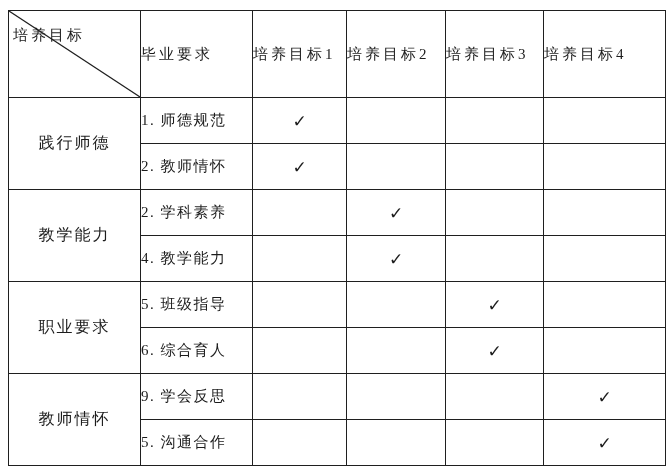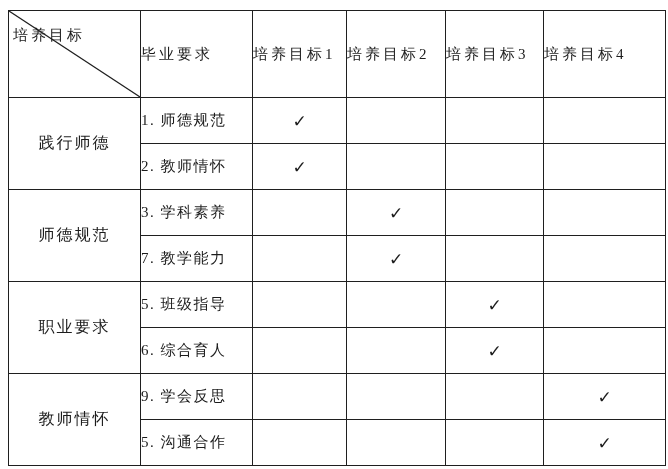--- a/index.html
+++ b/index.html
@@ -122,29 +122,29 @@
     </tr>
     <tr class="data-row">
       <td class="req">2. 教师情怀</td>
       <td class="chk">✓</td>
       <td class="chk"></td>
       <td class="chk"></td>
       <td class="chk"></td>
     </tr>
 
     <tr class="data-row">
-      <td class="group" rowspan="2">师德规范</td>
-      <td class="req">3. 学科素养</td>
+      <td class="group" rowspan="2">教学能力</td>
+      <td class="req">2. 学科素养</td>
       <td class="chk"></td>
       <td class="chk">✓</td>
       <td class="chk"></td>
       <td class="chk"></td>
     </tr>
     <tr class="data-row">
-      <td class="req">7. 教学能力</td>
+      <td class="req">4. 教学能力</td>
       <td class="chk"></td>
       <td class="chk">✓</td>
       <td class="chk"></td>
       <td class="chk"></td>
     </tr>
 
     <tr class="data-row">
       <td class="group" rowspan="2">职业要求</td>
       <td class="req">5. 班级指导</td>
       <td class="chk"></td>

